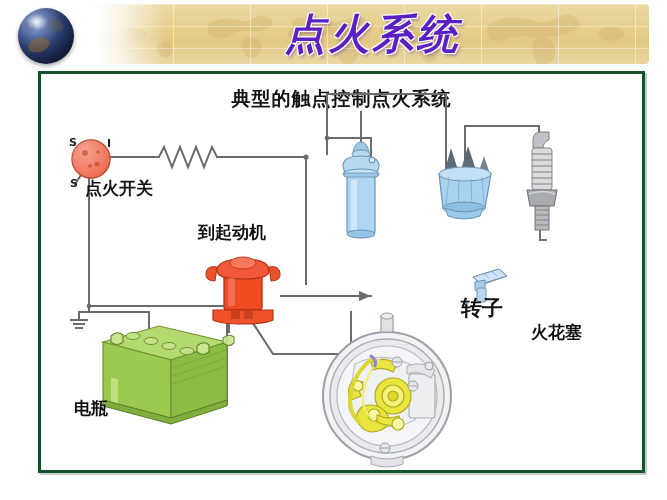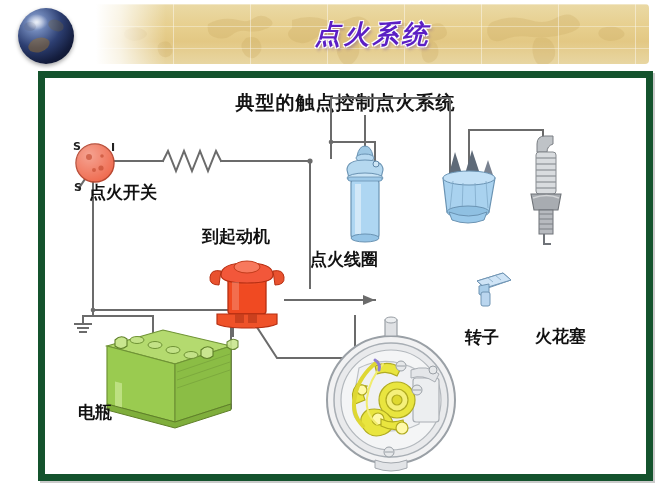--- a/index.html
+++ b/index.html
@@ -44,32 +44,32 @@
   #globe .l3{left:6px;top:14px;width:12px;height:9px;background:rgba(100,110,140,.4);}
   #globe .gloss{
     position:absolute;left:8px;top:6px;width:22px;height:16px;border-radius:50%;
     background:radial-gradient(ellipse at center,rgba(255,255,255,.75),rgba(255,255,255,0) 70%);
   }
 
   #title{
     position:absolute;left:0;top:0;width:553px;height:60px;
     display:flex;align-items:center;justify-content:center;
     font-family:"DejaVu Sans","Liberation Sans",sans-serif;
-    font-size:26px;font-weight:bold;font-style:italic;letter-spacing:3px;
+    font-size:41px;font-weight:bold;font-style:italic;letter-spacing:3px;
     color:#5b1fc4;
     text-shadow:
       1px 1px 0 #fff, -1px -1px 0 #ffffff, 1px -1px 0 #fff, -1px 1px 0 #fff,
       2px 3px 3px rgba(80,40,160,.35);
     white-space:nowrap;
   }
 
   
   #frame{
     position:absolute;left:38px;top:71px;width:601px;height:396px;
-    background:#fff;border:7px solid #14532d;
+    background:#fff;border:3px solid #14532d;
     box-shadow:2px 2px 0 rgba(160,160,160,.55);
   }
   #subtitle{
     position:absolute;left:0;top:12px;width:601px;text-align:center;
     font-size:19px;font-weight:bold;color:#141414;letter-spacing:1px;
   }
   #canvas{position:absolute;left:0;top:0;width:601px;height:396px;}
 
   
   .lbl{position:absolute;font-weight:bold;color:#111;white-space:nowrap;}
@@ -352,23 +352,22 @@
     </svg>
 
     <div class="terminal" style="left:28px;top:62px;">S</div>
     <div class="terminal" style="left:66px;top:63px;">I</div>
     <div class="terminal" style="left:29px;top:103px;">S</div>
 
     <div class="lbl" style="left:157px;top:147px;font-size:17px;">到起动机</div>
 
     <div class="lbl" style="left:44px;top:103px;font-size:17px;">点火开关</div>
 
-    <div class="lbl" style="left:265px;top:170px;font-size:17px;">点火线圈</div>
 
 
     <div class="lbl" style="left:490px;top:202px;font-size:17px;margin-top:45px;">火花塞</div>
 
-    <div class="lbl" style="left:420px;top:248px;font-size:17px;">转子</div>
+    <div class="lbl" style="left:420px;top:220px;font-size:21px;">转子</div>
 
     <div class="lbl" style="left:33px;top:323px;font-size:17px;text-align:center;">电瓶</div>
 
   </div>
 </div>
 
 </body></html>

